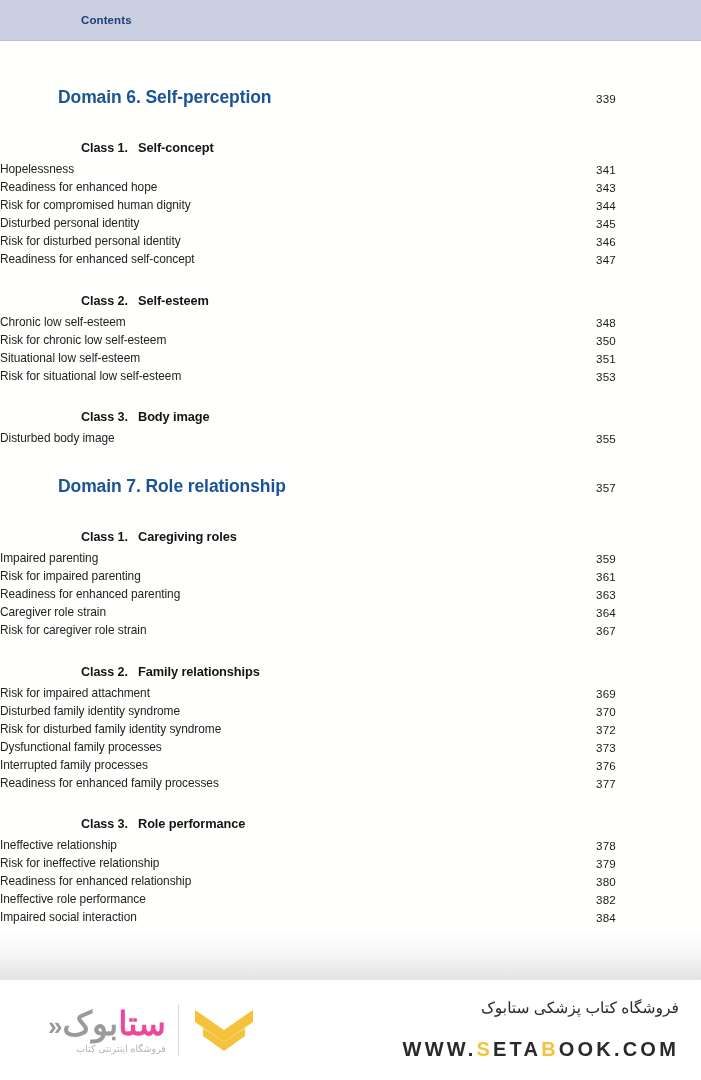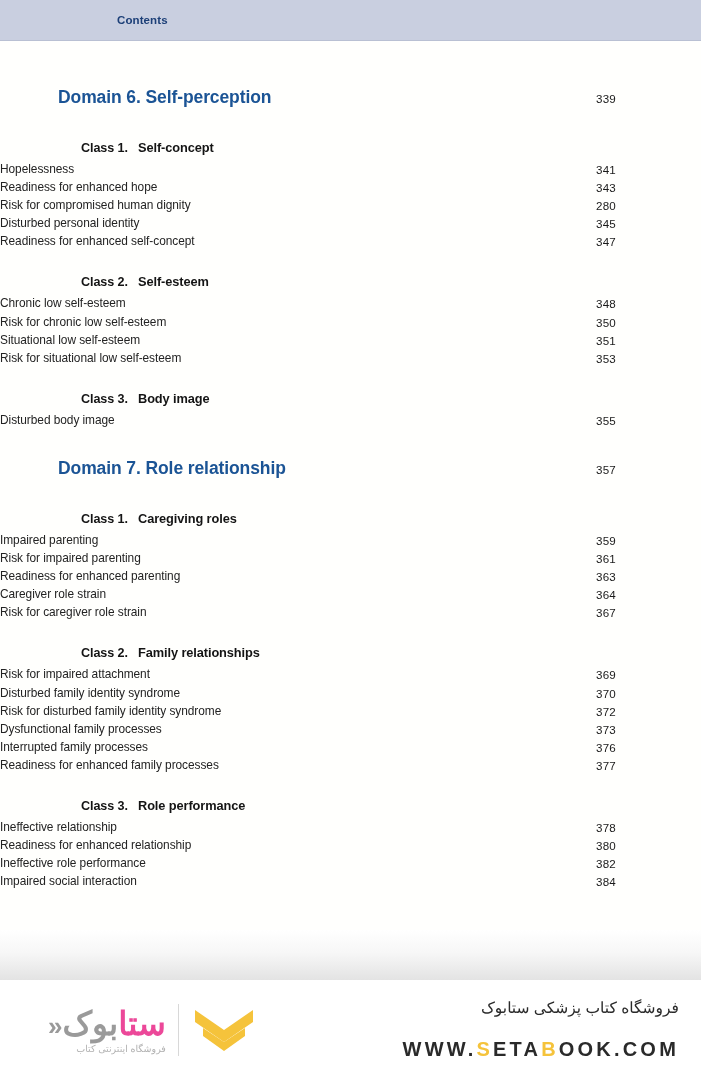--- a/index.html
+++ b/index.html
@@ -16,21 +16,20 @@
   }
 
   
   .page-header {
     height: 41px;
     background: #c9cfe0;
     border-bottom: 1px solid #b9c0d3;
     box-sizing: border-box;
     display: flex;
     align-items: center;
-    padding-left: 36px;
   }
   .page-header .header-title {
     margin-left: 81px;
     font-size: 11.5px;
     font-weight: 700;
     color: #1c3f77;
     letter-spacing: .1px;
   }
 
   
@@ -225,25 +224,29 @@
         <div class="row entry-row">
           <span class="entry-label">Hopelessness</span>
           <span class="pagenum">341</span>
         </div>
         <div class="row entry-row">
           <span class="entry-label">Readiness for enhanced hope</span>
           <span class="pagenum">343</span>
         </div>
         <div class="row entry-row">
           <span class="entry-label">Risk for compromised human dignity</span>
-          <span class="pagenum">280</span>
+          <span class="pagenum">344</span>
         </div>
         <div class="row entry-row">
           <span class="entry-label">Disturbed personal identity</span>
           <span class="pagenum">345</span>
+        </div>
+        <div class="row entry-row">
+          <span class="entry-label">Risk for disturbed personal identity</span>
+          <span class="pagenum">346</span>
         </div>
         <div class="row entry-row">
           <span class="entry-label">Readiness for enhanced self-concept</span>
           <span class="pagenum">347</span>
         </div>
         <div class="class-gap"></div>
         <div class="row class-row">
           <span class="class-label">Class 2.</span>
           <span class="class-title">Self-esteem</span>
         </div>
@@ -334,20 +337,24 @@
           <span class="pagenum">377</span>
         </div>
         <div class="class-gap"></div>
         <div class="row class-row">
           <span class="class-label">Class 3.</span>
           <span class="class-title">Role performance</span>
         </div>
         <div class="row entry-row">
           <span class="entry-label">Ineffective relationship</span>
           <span class="pagenum">378</span>
+        </div>
+        <div class="row entry-row">
+          <span class="entry-label">Risk for ineffective relationship</span>
+          <span class="pagenum">379</span>
         </div>
         <div class="row entry-row">
           <span class="entry-label">Readiness for enhanced relationship</span>
           <span class="pagenum">380</span>
         </div>
         <div class="row entry-row">
           <span class="entry-label">Ineffective role performance</span>
           <span class="pagenum">382</span>
         </div>
         <div class="row entry-row">

